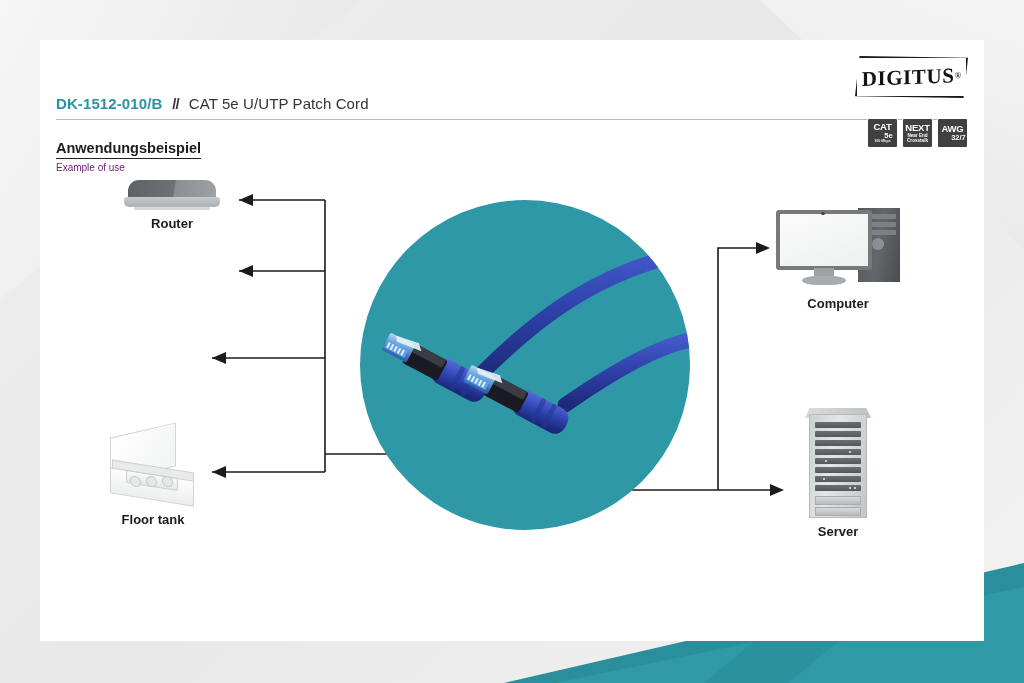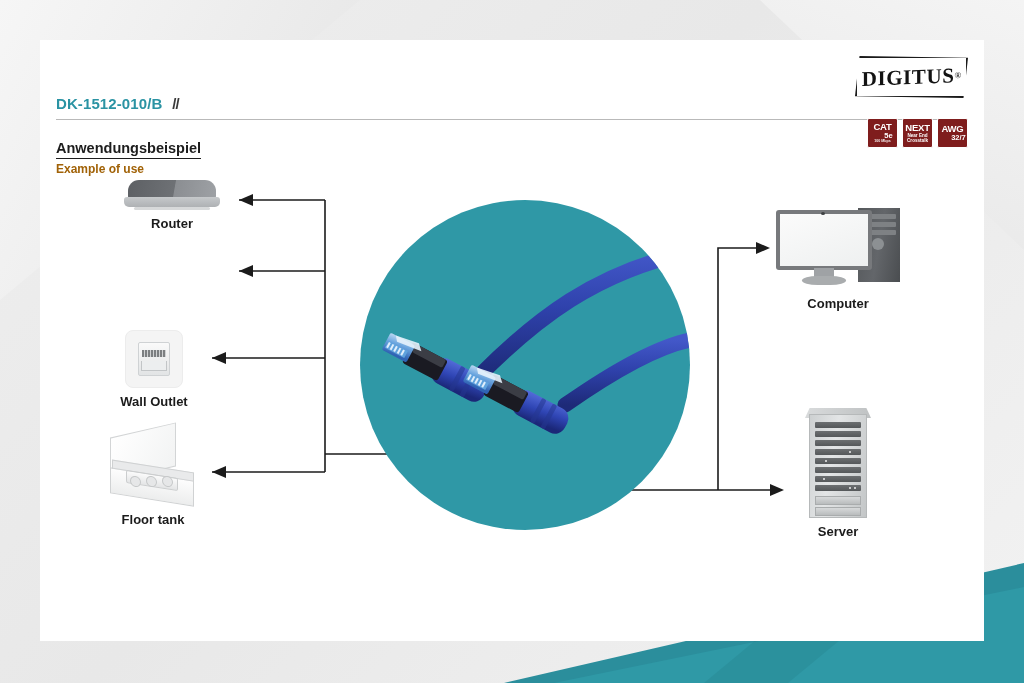--- a/index.html
+++ b/index.html
@@ -90,42 +90,42 @@
     font-size: 9px; vertical-align: super; color: #131313;
   }
 
   
   #badges {
     position: absolute; right: 16px; top: 78px;
     display: flex; gap: 4px;
   }
   .badge {
     width: 31px; height: 30px;
-    background: #7f1d1d;
+    background: #404040;
     border: 1px solid #fff;
     border-radius: 2px;
     display: flex; flex-direction: column;
     align-items: center; justify-content: center;
     color: #fff; line-height: 1.02; text-align: center;
     padding: 1px 0;
   }
   .badge .b1 { font-size: 9.5px; font-weight: bold; letter-spacing: -.2px; }
   .badge .b2 { font-size: 7.5px; font-weight: bold; padding-left: 12px; }
   .badge .b3 { font-size: 3.6px; font-weight: bold; opacity: .92; margin-top: 1px; }
   .badge .b-small { font-size: 4.6px; font-weight: bold; line-height: 1.15; }
 
   
   #title-de {
     position: absolute; left: 16px; top: 100px;
     font-size: 14.5px; font-weight: bold; color: #1d1d1d;
     border-bottom: 1.6px solid #1d1d1d; padding-bottom: 2px;
   }
   #title-en {
     position: absolute; left: 16px; top: 122px;
-    font-size: 12px; font-weight: bold; color: #a16207;
+    font-size: 10px; font-weight: normal; color: #701a75;
   }
 
   
   #diagram { position: absolute; inset: 0; }
   #wires { position: absolute; inset: 0; pointer-events: none; }
 
   
   #product-circle {
     position: absolute; left: 320px; top: 160px;
     width: 330px; height: 330px; border-radius: 50%;
@@ -310,20 +310,21 @@
       <div id="logo-shape"></div>
       <div id="logo-inner">
         <span id="logo-text">DIGITUS</span>
           <span id="logo-reg">®</span>
       </div>
     </div>
 
     <div id="header-row">
       <span id="sku">DK-1512-010/B</span>
       <span id="sku-sep">//</span>
+      <span id="product-name">CAT 5e U/UTP Patch Cord</span>
     </div>
 
     <div id="badges">
       <div class="badge">
         <span class="b1">CAT</span>
         <span class="b2">5e</span>
         <span class="b3">100 Mbps</span>
       </div>
       <div class="badge">
         <span class="b1">NEXT</span>
@@ -434,29 +435,20 @@
       <div class="node" style="left:72px; top:140px; width:120px;">
         <div class="art router">
           <div class="top"></div>
             <div class="base"></div>
             <div class="foot"></div>
         </div>
         <div class="caption">Router</div>
       </div>
 
 
-      <div class="node" style="left:54px; top:290px; width:120px;">
-        <div class="art outlet">
-          <div class="plate"></div>
-            <div class="jack"></div>
-            <div class="slot"></div>
-            <div class="lip"></div>
-        </div>
-        <div class="caption">Wall Outlet</div>
-      </div>
 
       <div class="node" style="left:736px; top:168px; width:124px;">
         <div class="art computer">
           <div class="tower"></div>
           <div class="bay" style="top:6px;"></div>
           <div class="bay" style="top:14px;"></div>
           <div class="bay" style="top:22px;"></div>
           <div class="knob"></div>
           <div class="screen-frame">
               <div class="screen"></div>

